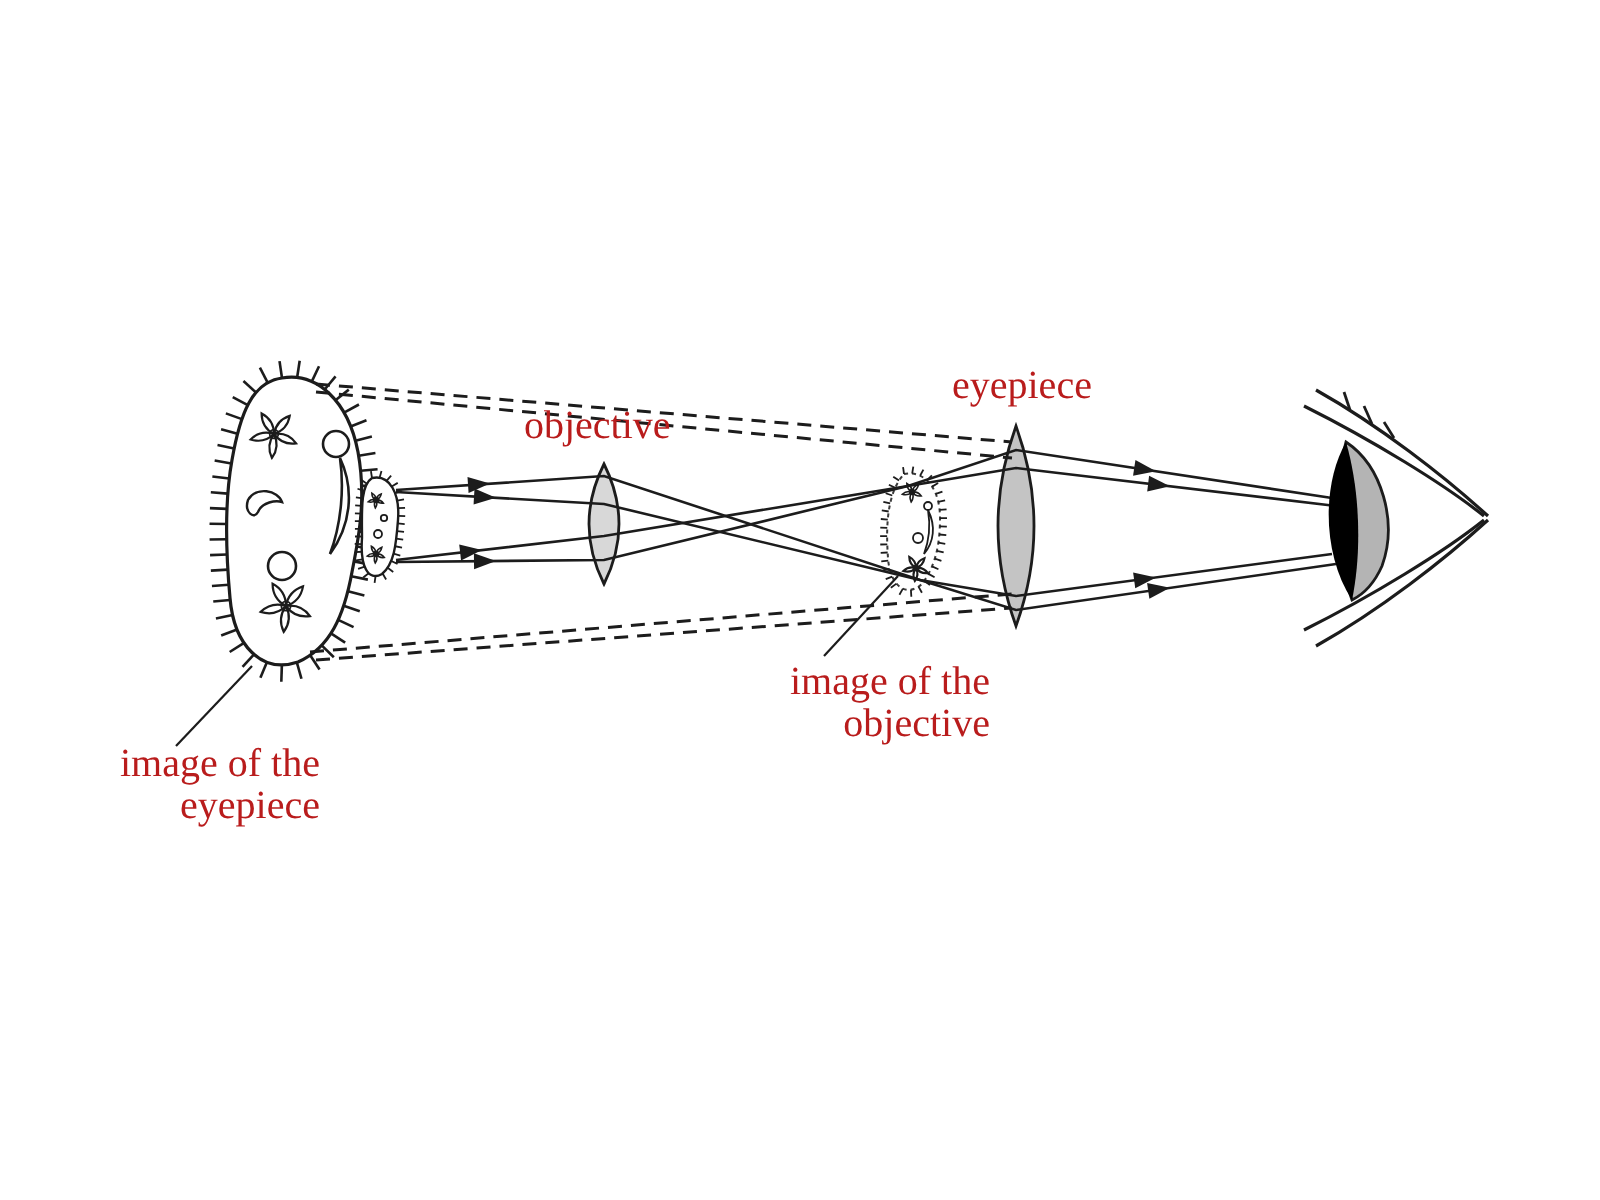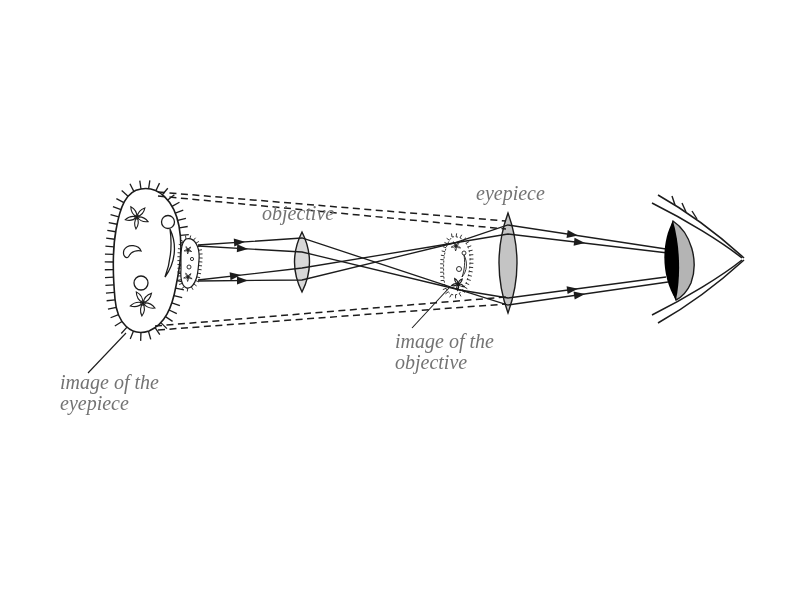--- a/index.html
+++ b/index.html
@@ -1,20 +1,20 @@
 <!DOCTYPE html>
 <html><head>
 <meta charset="utf-8">
 <style>
   html,body{margin:0;padding:0;background:#fff;}
   #stage{position:relative;width:800px;height:600px;background:#fff;overflow:hidden;
          font-family:"Liberation Serif", serif;}
   #diagram{position:absolute;left:0;top:0;}
-  .lbl{position:absolute;font-style:italic;font-size:20px;line-height:21px;color:#737373;
-       white-space:nowrap;}
+  .lbl{position:absolute;font-size:20px;line-height:21px;color:#b91c1c;
+       white-space:nowrap;text-align:right;}
 </style>
 </head>
 <body>
 
 <div id="stage">
 
   <svg id="diagram" width="800" height="600" viewBox="0 0 800 600">
 
     <g>
       <path id="bigBody" d="M 141,189 C 158,186 174,200 179,226 C 183,248 180,266 176,286

